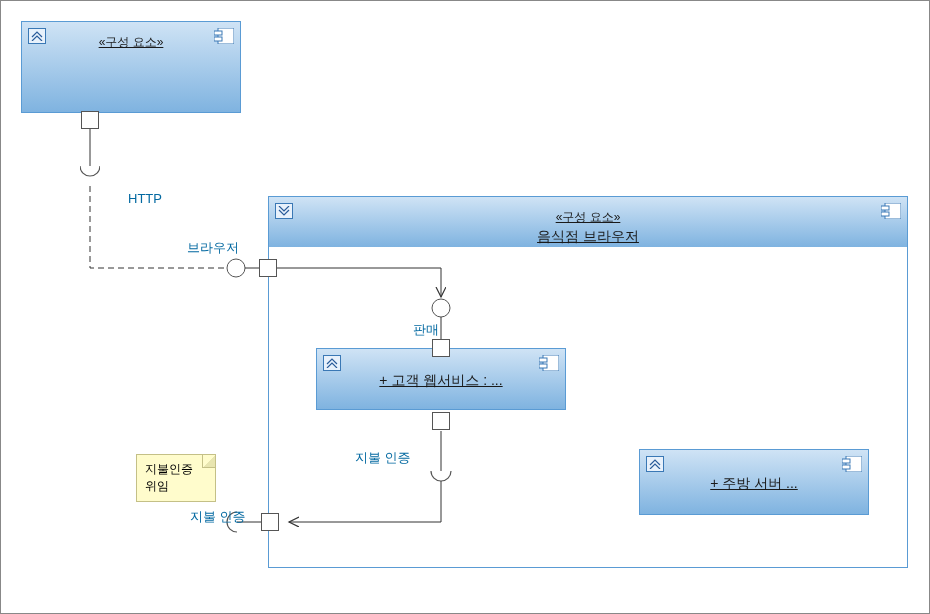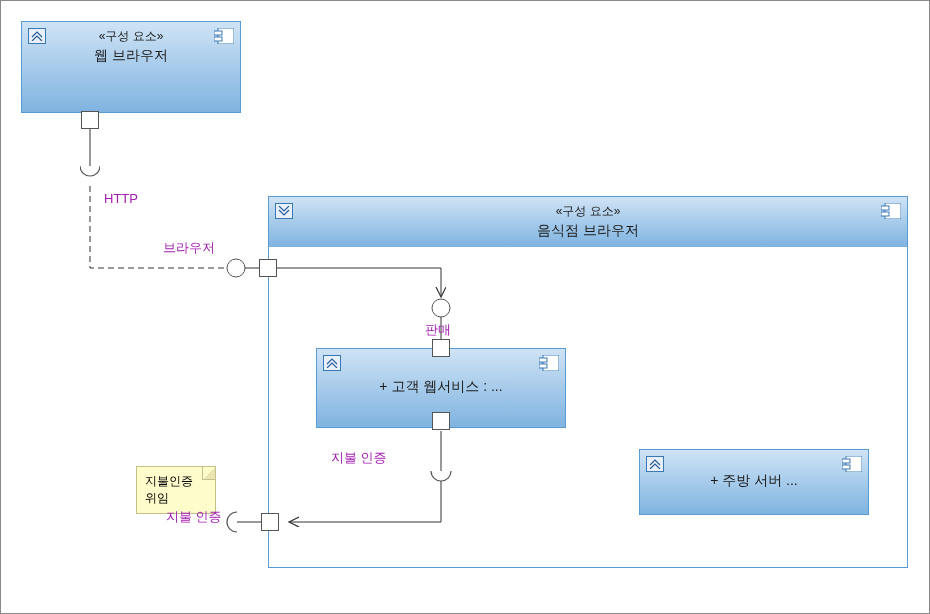--- a/index.html
+++ b/index.html
@@ -16,24 +16,25 @@
     border: 1px solid #888;
     background: #fff;
     overflow: hidden;
   }
   .component {
     position: absolute;
     border: 1px solid #5a9bd4;
   }
   .comp-header {
     background: linear-gradient(#cfe3f5, #7fb3e0);
-    padding: 6px 8px 10px 8px;
+    padding: 12px 8px 10px 8px;
     position: relative;
     text-align: center;
     color: #1a1a1a;
+    text-decoration: underline;
   }
   .comp-body {
     background: #fff;
     position: relative;
   }
   .stereotype {
     font-size: 12px;
   }
   .name {
     font-size: 14px;
@@ -69,22 +70,23 @@
     border: 1px solid #555;
     z-index: 5;
   }
   .socket-svg {
     position: absolute;
     z-index: 4;
   }
   .label {
     position: absolute;
     z-index: 6;
-    color: #a21caf;
+    color: #0369a1;
     background: transparent;
+    margin-left: 24px;
   }
   .note {
     position: absolute;
     background: #fffccc;
     border: 1px solid #c4c087;
     padding: 6px 8px;
     font-size: 12px;
     z-index: 6;
     line-height: 1.4;
   }
@@ -152,21 +154,20 @@
         <svg width="12" height="10" viewBox="0 0 12 10">
             <path d="M1,6 L6,1 L11,6 M1,10 L6,5 L11,10" stroke="#2a5c9a" stroke-width="1.2" fill="none"></path>
           </svg>
       </div>
       <svg class="comp-icon" viewBox="0 0 20 16">
         <rect x="4" y="0" width="16" height="16" fill="#fff" stroke="#3a78b5"></rect>
         <rect x="0" y="3" width="8" height="4" fill="#fff" stroke="#3a78b5"></rect>
         <rect x="0" y="9" width="8" height="4" fill="#fff" stroke="#3a78b5"></rect>
       </svg>
       <div class="stereotype">«구성 요소»</div>
-      <div class="name">웹 브라우저</div>
     </div>
   </div>
 
   <div class="port" style="left:80px; top:110px;"></div>
 
   <svg class="socket-svg" style="left:79px; top:165px;" width="20" height="12">
     <path d="M0,0 A10,10 0 0 0 20,0" fill="none" stroke="#555" stroke-width="1.2"></path>
   </svg>
 
   <div class="label" style="left:103px; top:190px;">HTTP</div>
@@ -187,24 +188,24 @@
       <div class="stereotype">«구성 요소»</div>
       <div class="name">음식점 브라우저</div>
     </div>
     <div class="comp-body" style="height:320px;"></div>
   </div>
 
   <div class="port" style="left:258px; top:258px;"></div>
 
   <div class="port" style="left:260px; top:512px;"></div>
 
-  <div class="label" style="left:424px; top:320px;">판매</div>
+  <div class="label" style="left:388px; top:320px;">판매</div>
 
   <div class="component" style="left:315px; top:347px; width:250px;">
-    <div class="comp-header" style="height:78px; text-align:center; display:flex; align-items:center; justify-content:center;">
+    <div class="comp-header" style="height:60px; text-align:center; display:flex; align-items:center; justify-content:center;">
       <div class="chevron">
         <svg width="12" height="10" viewBox="0 0 12 10">
             <path d="M1,6 L6,1 L11,6 M1,10 L6,5 L11,10" stroke="#2a5c9a" stroke-width="1.2" fill="none"></path>
           </svg>
       </div>
       <svg class="comp-icon" viewBox="0 0 20 16">
         <rect x="4" y="0" width="16" height="16" fill="#fff" stroke="#3a78b5"></rect>
         <rect x="0" y="3" width="8" height="4" fill="#fff" stroke="#3a78b5"></rect>
         <rect x="0" y="9" width="8" height="4" fill="#fff" stroke="#3a78b5"></rect>
       </svg>
@@ -227,20 +228,20 @@
       </div>
       <svg class="comp-icon" viewBox="0 0 20 16">
         <rect x="4" y="0" width="16" height="16" fill="#fff" stroke="#3a78b5"></rect>
         <rect x="0" y="3" width="8" height="4" fill="#fff" stroke="#3a78b5"></rect>
         <rect x="0" y="9" width="8" height="4" fill="#fff" stroke="#3a78b5"></rect>
       </svg>
       <div class="name">+ 주방 서버 ...</div>
     </div>
   </div>
 
-  <div class="note" style="left:135px; top:465px; width:80px;">
+  <div class="note" style="left:135px; top:453px; width:80px;">
     <div>지불인증</div>
     <div>위임</div>
   </div>
 
   <div class="label" style="left:165px; top:507px;">지불 인증</div>
 
 </div>
 
 </body></html>

